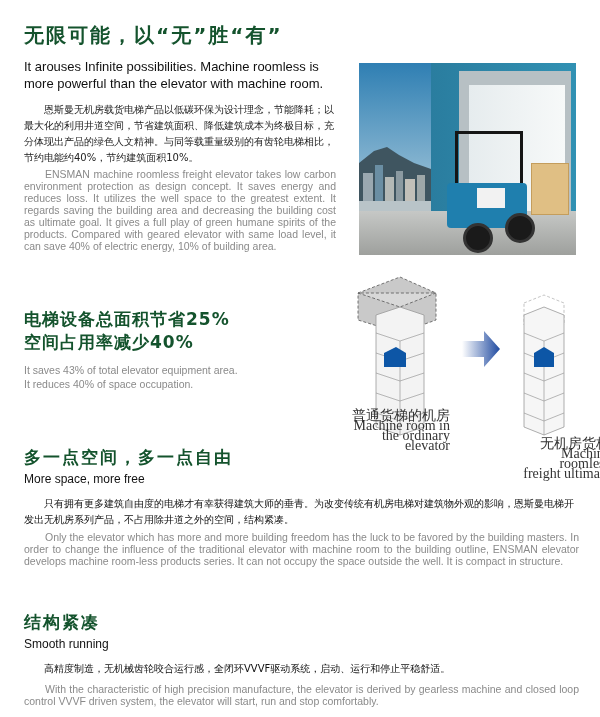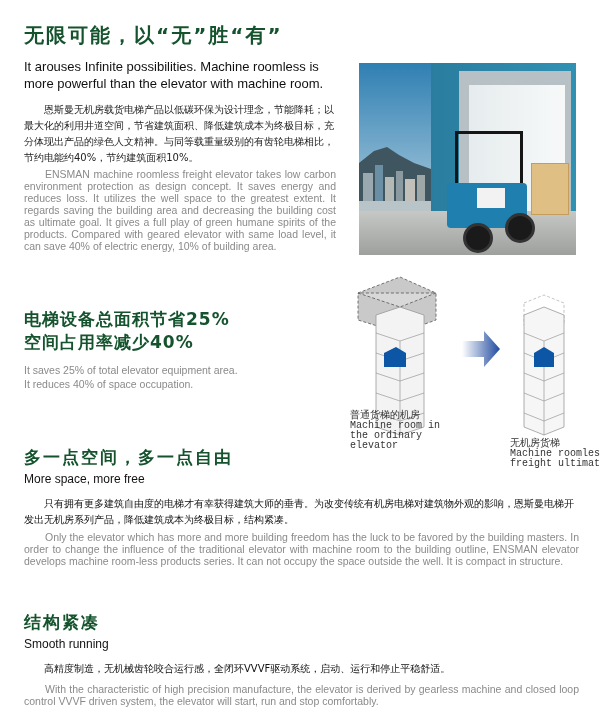--- a/index.html
+++ b/index.html
@@ -20,21 +20,21 @@
   .hero .floor { position:absolute; left:0; top:148px; width:217px; height:44px; background:linear-gradient(#c6c8c6,#9ea09d); }
   .hero .city { position:absolute; left:0; top:80px; width:72px; height:70px; }
   .hero .box { position:absolute; left:172px; top:100px; width:36px; height:50px; background:#e0bf84; border:1px solid #c49d5c; }
   .hero .fork-body { position:absolute; left:88px; top:120px; width:80px; height:45px; background:#1f7fae; border-radius:4px; }
   .hero .fork-panel { position:absolute; left:118px; top:125px; width:28px; height:20px; background:#f2f2f2; }
   .hero .fork-cage { position:absolute; left:96px; top:68px; width:62px; height:55px; border:3px solid #151515; border-bottom:none; }
   .hero .wheel { position:absolute; width:24px; height:24px; border-radius:50%; background:#1a1a1a; border:3px solid #333; }
 
   
   .diagram { left:340px; top:275px; width:260px; height:165px; }
-  .caption { position:absolute; font-family:Liberation Mono, monospace; font-size:10px; line-height:10px; color:#333; text-align:left; }
+  .caption { position:absolute; font-family:Liberation Serif, serif; font-size:14px; line-height:10px; color:#333; text-align:right; }
 </style>
 </head>
 <body>
 
 <div class="abs h-cn" style="left:24px; top:22px; font-size:20px; line-height:26px;">无限可能，以“无”胜“有”</div>
 <div class="abs h-en" style="left:24px; top:58px; font-size:13px; line-height:17px; width:320px;">
   <div>It arouses Infinite possibilities.  Machine roomless is</div>
   <div>more powerful than the elevator with machine room.</div>
 </div>
 <div class="abs cn-body indent" style="left:24px; top:102px; width:316px;">恩斯曼无机房载货电梯产品以低碳环保为设计理念，节能降耗；以最大化的利用井道空间，节省建筑面积、降低建筑成本为终极目标，充分体现出产品的绿色人文精神。与同等载重量级别的有齿轮电梯相比，节约电能约40%，节约建筑面积10%。</div>
@@ -62,21 +62,21 @@
   <div class="fork-panel"></div>
   <div class="wheel" style="left:104px; top:160px;"></div>
   <div class="wheel" style="left:146px; top:150px;"></div>
 </div>
 
 <div class="abs h-cn" style="left:24px; top:308px; font-size:17px; line-height:23px; letter-spacing:1px;">
   <div>电梯设备总面积节省25%</div>
   <div>空间占用率减少40%</div>
 </div>
 <div class="abs en-body" style="left:24px; top:363px; width:300px; line-height:14px;">
-  <div>It saves 25% of total elevator equipment area.</div>
+  <div>It saves 43% of total elevator equipment area.</div>
   <div>It reduces 40% of space occupation.</div>
 </div>
 
 <div class="abs diagram">
   <svg width="260" height="165" viewBox="0 0 260 165" style="position:absolute;left:0;top:0;">
     <defs>
       <linearGradient id="arrowGrad" x1="0" x2="1" y1="0" y2="0">
         <stop offset="0" stop-color="#ffffff"></stop>
         <stop offset="1" stop-color="#1f4aa0"></stop>
       </linearGradient>
@@ -118,19 +118,19 @@
   </div>
   <div class="caption" style="left:170px; top:136px; width:100px;margin-top:28px;">
     <div>无机房货梯</div>
     <div>Machine roomless</div>
     <div>freight ultimate</div>
   </div>
 </div>
 
 <div class="abs h-cn" style="left:24px; top:446px; font-size:17px; line-height:22px;">多一点空间，多一点自由</div>
 <div class="abs h-en" style="left:24px; top:472px; font-size:12px; line-height:15px;">More space, more free</div>
-<div class="abs cn-body indent" style="left:24px; top:496px; width:555px; color:#111;">只有拥有更多建筑自由度的电梯才有幸获得建筑大师的垂青。为改变传统有机房电梯对建筑物外观的影响，恩斯曼电梯开发出无机房系列产品，降低建筑成本为终极目标，结构紧凑。</div>
+<div class="abs cn-body indent" style="left:24px; top:496px; width:555px; color:#111;">只有拥有更多建筑自由度的电梯才有幸获得建筑大师的垂青。为改变传统有机房电梯对建筑物外观的影响，恩斯曼电梯开发出无机房系列产品，不占用除井道之外的空间，结构紧凑。</div>
 <div class="abs en-body indent" style="left:24px; top:531px; width:555px;">Only the elevator which has more and more building freedom has the luck to be favored by the building masters. In order to change the influence of the traditional elevator with machine room to the building outline, ENSMAN elevator develops machine room-less products series. It can not occupy the space outside the well. It is compact in structure.</div>
 
 <div class="abs h-cn" style="left:24px; top:611px; font-size:17px; line-height:22px;">结构紧凑</div>
 <div class="abs h-en" style="left:24px; top:637px; font-size:12px; line-height:15px;">Smooth running</div>
 <div class="abs cn-body indent" style="left:24px; top:661px; width:555px; color:#111;">高精度制造，无机械齿轮咬合运行感，全闭环VVVF驱动系统，启动、运行和停止平稳舒适。</div>
 <div class="abs en-body indent" style="left:24px; top:683px; width:555px;">With the characteristic of high precision manufacture, the elevator is derived by gearless machine and closed loop control VVVF driven system, the elevator will start, run and stop comfortably.</div>
 
 </body></html>

